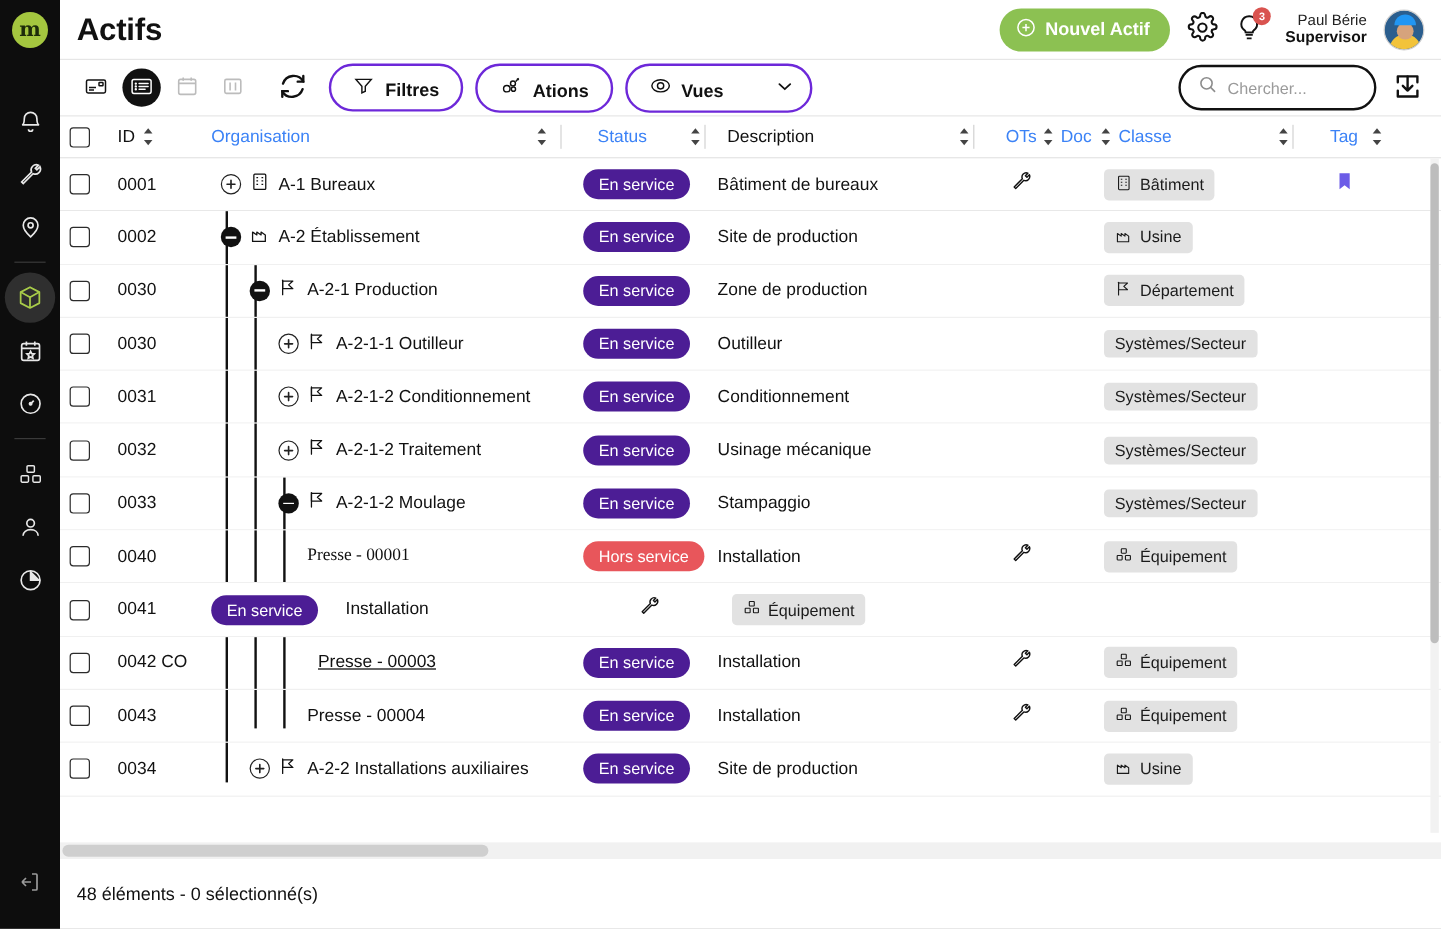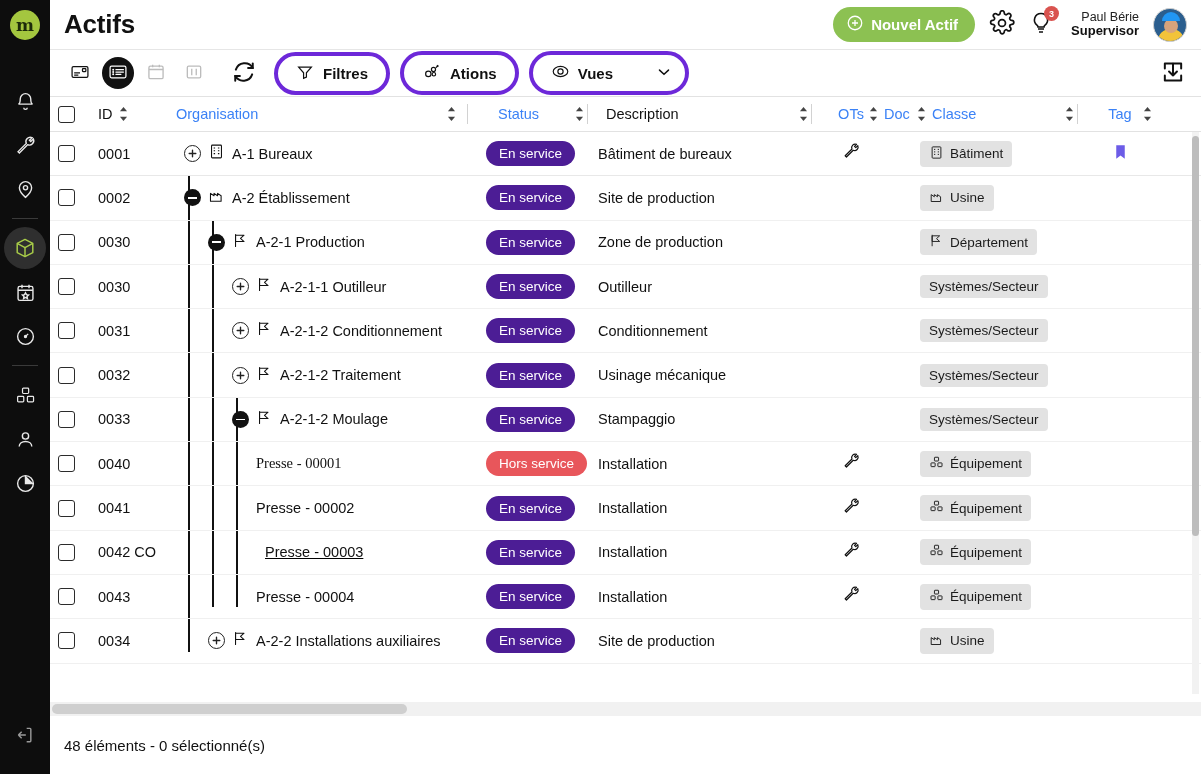--- a/index.html
+++ b/index.html
@@ -77,21 +77,21 @@
   }
   .view-toggles { display:flex; align-items:center; gap:6px; }
   .vt {
     width:32px; height:32px; border-radius:50%; display:flex; align-items:center; justify-content:center;
     cursor:pointer; background:none; border:none;
   }
   .vt.active { background:#111; }
   .vt.disabled { opacity:0.28; cursor:default; }
   .refresh-btn { margin-left:10px; margin-right:6px; }
   .pill {
-    display:flex; align-items:center; gap:9px; border:4px solid #6d28d9; border-radius:999px;
+    display:flex; align-items:flex-end; gap:9px; border:2px solid #6d28d9; border-radius:999px;
     padding: 7px 18px; font-size:15px; font-weight:bold; background:#fff; color:#111; cursor:pointer;
     font-family:"Liberation Sans", sans-serif;
   }
   .pill.vues { padding-right: 12px; gap:8px; }
   .search-wrap { margin-left:auto; display:flex; align-items:center; gap:12px; }
   .search-box {
     display:flex; align-items:center; gap:8px; border:2px solid #111; border-radius:999px;
     padding: 6px 14px; width: 165px; background:#fff;
   }
   .search-box input {
@@ -420,20 +420,29 @@
         <span>Vues</span>
         <span style="width:26px"></span>
         <span>
           <svg width="18" height="18" viewBox="0 0 24 24" fill="none" stroke="#111" stroke-width="2" stroke-linecap="round">
             <path d="m6 9.5 6 5.5 6-5.5"></path>
           </svg>
         </span>
       </button>
 
       <div class="search-wrap">
+        <div class="search-box">
+          <span>
+            <svg width="17" height="17" viewBox="0 0 24 24" fill="none" stroke="#8d8d8d" stroke-width="1.9">
+              <circle cx="10.5" cy="10.5" r="6.6"></circle>
+                <path d="m15.6 15.6 4.4 4.4" stroke-linecap="round"></path>
+            </svg>
+          </span>
+          <input type="text" placeholder="Chercher..." style="">
+        </div>
 
         <button class="icon-btn">
           <span>
             <svg width="28" height="28" viewBox="0 0 24 24" fill="none" stroke="#111" stroke-width="1.7" stroke-linecap="round" stroke-linejoin="round">
               <path d="M5 9V4.8h14V9"></path>
                 <path d="M5 15v4.2h14V15"></path>
                 <path d="M12 5v10m0 0-3.4-3.4M12 15l3.4-3.4"></path>
             </svg>
           </span>
         </button>
@@ -814,28 +823,20 @@
                 <span>Équipement</span>
               </span>
             </div>
             <div class="c-tag"></div>
           </div>
           <div class="row">
             <div class="c-check">
               <div class="cb"></div>
             </div>
             <div class="c-id">0041</div>
-            <div class="c-org">
-              <div class="guide" style="left: 12px;"></div>
-              <div class="guide" style="left: 36px;"></div>
-              <div class="guide" style="left: 60px;"></div>
-              <div class="tree" style="margin-left: 80px;">
-                <span class="tname">Presse - 00002</span>
-              </div>
-            </div>
             <div class="c-status">
               <span class="pill-status st-ok">En service</span>
             </div>
             <div class="c-desc">Installation</div>
             <div class="c-ots">
               <span><svg width="19" height="19" viewBox="0 0 24 24" fill="none" stroke="#111" stroke-width="1.5">
                   <path d="M20 4.6a4.4 4.4 0 0 1-5.8 5.8L5.6 19 4 17.4l8.6-8.6A4.4 4.4 0 0 1 18.4 3l-2.6 2.6 1.6 1.6z" stroke-linejoin="round"></path>
                 </svg></span>
             </div>
             <div class="c-doc"></div>

